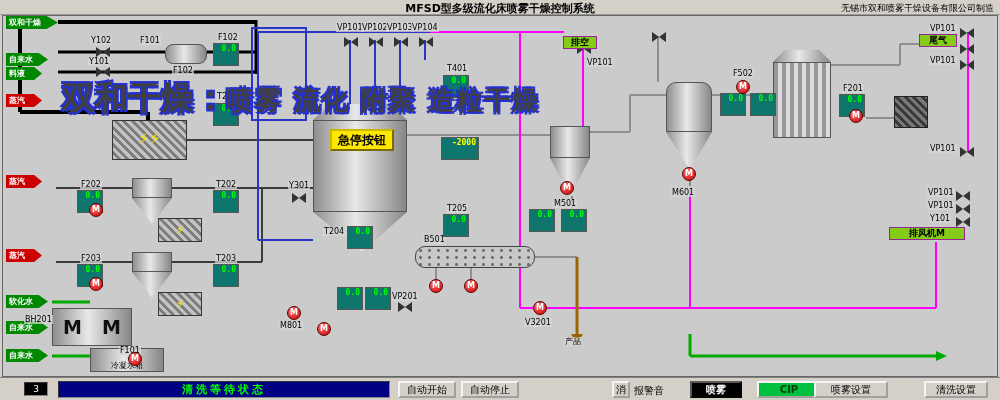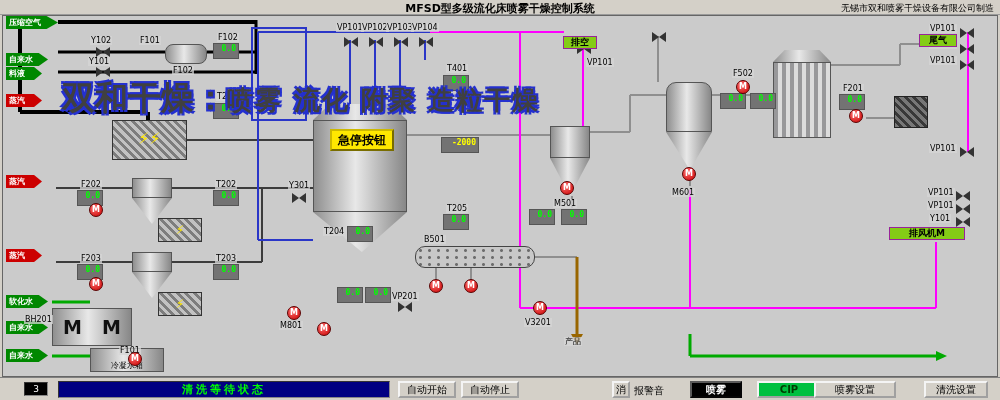--- a/index.html
+++ b/index.html
@@ -17,21 +17,21 @@
   .heater::after{content:"⚡";font-size:12px;line-height:22px}
   .heater.big::after{content:"⚡⚡";font-size:16px;line-height:36px}
   .filter{position:absolute;background:repeating-linear-gradient(45deg,#777 0 3px,#383838 3px 6px);border:1px solid #222;z-index:4}
   .striped{background:repeating-linear-gradient(90deg,#98989a 0 4px,#dcdcdc 4px 8px)}
   .bed{background-color:#c8c8c8;background-image:radial-gradient(circle,#6d6d6d 1.2px,transparent 1.7px);background-size:9px 7px;border:1px solid #444;border-radius:10px}
   .motor{font-size:19px;font-weight:bold;color:#101010;line-height:1}
   .tanklabel{font-size:8px;color:#000;white-space:nowrap}
   #gen-layer{position:absolute;left:0;top:0;width:1000px;height:400px;z-index:6}
   #gen-layer>div{position:absolute}
   .tag{font-size:8px;line-height:9px;color:#000;background:rgba(214,214,214,.75);padding:0 1px;white-space:nowrap;z-index:6}
-  .display{width:26px;height:16px;background:#737373;border:1px solid #555;color:#00ff00;font-family:"DejaVu Sans Mono","Liberation Mono",monospace;font-size:8px;font-weight:bold;text-align:right;padding-right:2px;line-height:9px;z-index:6}
+  .display{width:26px;height:23px;background:#0f766e;border:1px solid #555;color:#00ff00;font-family:"DejaVu Sans Mono","Liberation Mono",monospace;font-size:8px;font-weight:bold;text-align:right;padding-right:2px;line-height:9px;z-index:6}
   .pump{width:14px;height:14px;border-radius:50%;background:radial-gradient(circle at 35% 30%,#ff7070,#c80000);border:1px solid #5c0000;color:#fff;font-size:8px;font-weight:bold;text-align:center;line-height:12px;z-index:7;cursor:pointer}
   .valve{width:14px;height:10px;z-index:6;cursor:pointer}
   .valve::before{content:"";position:absolute;left:0;top:0;border-top:5px solid transparent;border-bottom:5px solid transparent;border-left:7px solid #333}
   .valve::after{content:"";position:absolute;right:0;top:0;border-top:5px solid transparent;border-bottom:5px solid transparent;border-right:7px solid #333}
   .arrow{height:13px;color:#fff;font-size:8px;font-weight:bold;line-height:13px;padding-left:3px;clip-path:polygon(0 0,78% 0,100% 50%,78% 100%,0 100%);white-space:nowrap;z-index:6}
   .pipebox{height:13px;background:#84cc16;border:1px solid #98249a;color:#000;font-size:9px;font-weight:bold;text-align:center;line-height:11px;white-space:nowrap;z-index:6}
   .emergency{position:absolute;left:330px;top:129px;width:64px;height:22px;background:#ffe800;border:2px outset #cdb900;color:#000;font-size:12px;font-weight:bold;text-align:center;line-height:16px;z-index:8;cursor:pointer;font-family:inherit}
   #watermark{position:absolute;left:62px;top:76px;z-index:9;white-space:nowrap;pointer-events:none}
   #watermark span{font-weight:bold;color:#404040;text-shadow:2px 2px 0 #2430cf,-2px -2px 0 #2430cf,2px -2px 0 #2430cf,-2px 2px 0 #2430cf}
   #watermark .brand{font-size:33px}
@@ -39,21 +39,21 @@
   #bottombar{position:absolute;left:0;top:377px;width:1000px;height:23px;background:#d4d0c8;border-top:1px solid #808080;z-index:10}
   .counter{position:absolute;left:24px;top:4px;width:24px;height:14px;background:#000;color:#fff;font-size:9px;text-align:center;line-height:12px;border:1px inset #888}
   #statusbar{position:absolute;left:58px;top:3px;width:332px;height:17px;background:#000082;color:#00ff00;font-size:11px;font-weight:bold;text-align:center;line-height:15px;letter-spacing:3px;border:1px inset #888}
   .btn{position:absolute;top:3px;height:17px;background:#d4d0c8;border:2px outset #f4f4f4;font-size:10px;text-align:center;line-height:12px;cursor:pointer;color:#000;font-family:inherit;padding:0}
   #btn-auto-start{left:398px;width:58px}
   #btn-auto-stop{left:461px;width:58px}
   #btn-mute{left:612px;width:18px}
   #mute-label{position:absolute;left:634px;top:6px;font-size:10px;color:#000}
   #btn-spray{left:690px;width:52px;background:#000;color:#fff;font-weight:bold;border:2px outset #5a5a5a}
   #btn-cip{left:757px;width:64px;background:#00c040;color:#003c00;font-weight:bold}
-  #btn-spray-settings{left:814px;width:82px}
+  #btn-spray-settings{left:814px;width:74px}
   #btn-clean-settings{left:924px;width:64px}
 </style>
 </head>
 <body>
 
 <div id="screen">
 
   <div id="titlebar">
     <span id="title">MFSD型多级流化床喷雾干燥控制系统</span>
     <span id="manufacturer">无锡市双和喷雾干燥设备有限公司制造</span>
@@ -119,21 +119,21 @@
 
   <div class="vessel" style="left:52px;top:308px;width:80px;height:38px;display:flex;align-items:center;justify-content:space-around">
     <span class="motor">M</span>
     <span class="motor">M</span>
   </div>
   <div class="vessel" style="left:90px;top:348px;width:74px;height:24px;display:flex;align-items:flex-end;justify-content:center">
     <span class="tanklabel">冷凝水箱</span>
   </div>
 
   <div id="gen-layer">
-      <div class="arrow" style="left: 6px; top: 16px; width: 52px; background: rgb(0, 136, 0);">压缩空气</div>
+      <div class="arrow" style="left: 6px; top: 16px; width: 52px; background: rgb(0, 136, 0);">双和干燥</div>
       <div class="arrow" style="left: 6px; top: 53px; width: 42px; background: rgb(0, 136, 0);">自来水</div>
       <div class="arrow" style="left: 6px; top: 67px; width: 36px; background: rgb(0, 136, 0);">料液</div>
       <div class="arrow" style="left: 6px; top: 94px; width: 36px; background: rgb(204, 0, 0);">蒸汽</div>
       <div class="arrow" style="left: 6px; top: 175px; width: 36px; background: rgb(204, 0, 0);">蒸汽</div>
       <div class="arrow" style="left: 6px; top: 249px; width: 36px; background: rgb(204, 0, 0);">蒸汽</div>
       <div class="arrow" style="left: 6px; top: 295px; width: 42px; background: rgb(0, 136, 0);">软化水</div>
       <div class="arrow" style="left: 6px; top: 321px; width: 42px; background: rgb(0, 136, 0);">自来水</div>
       <div class="arrow" style="left: 6px; top: 349px; width: 42px; background: rgb(0, 136, 0);">自来水</div>
       <div class="tag" style="left: 90px; top: 36px;">Y102</div>
       <div class="tag" style="left: 139px; top: 36px;">F101</div>

